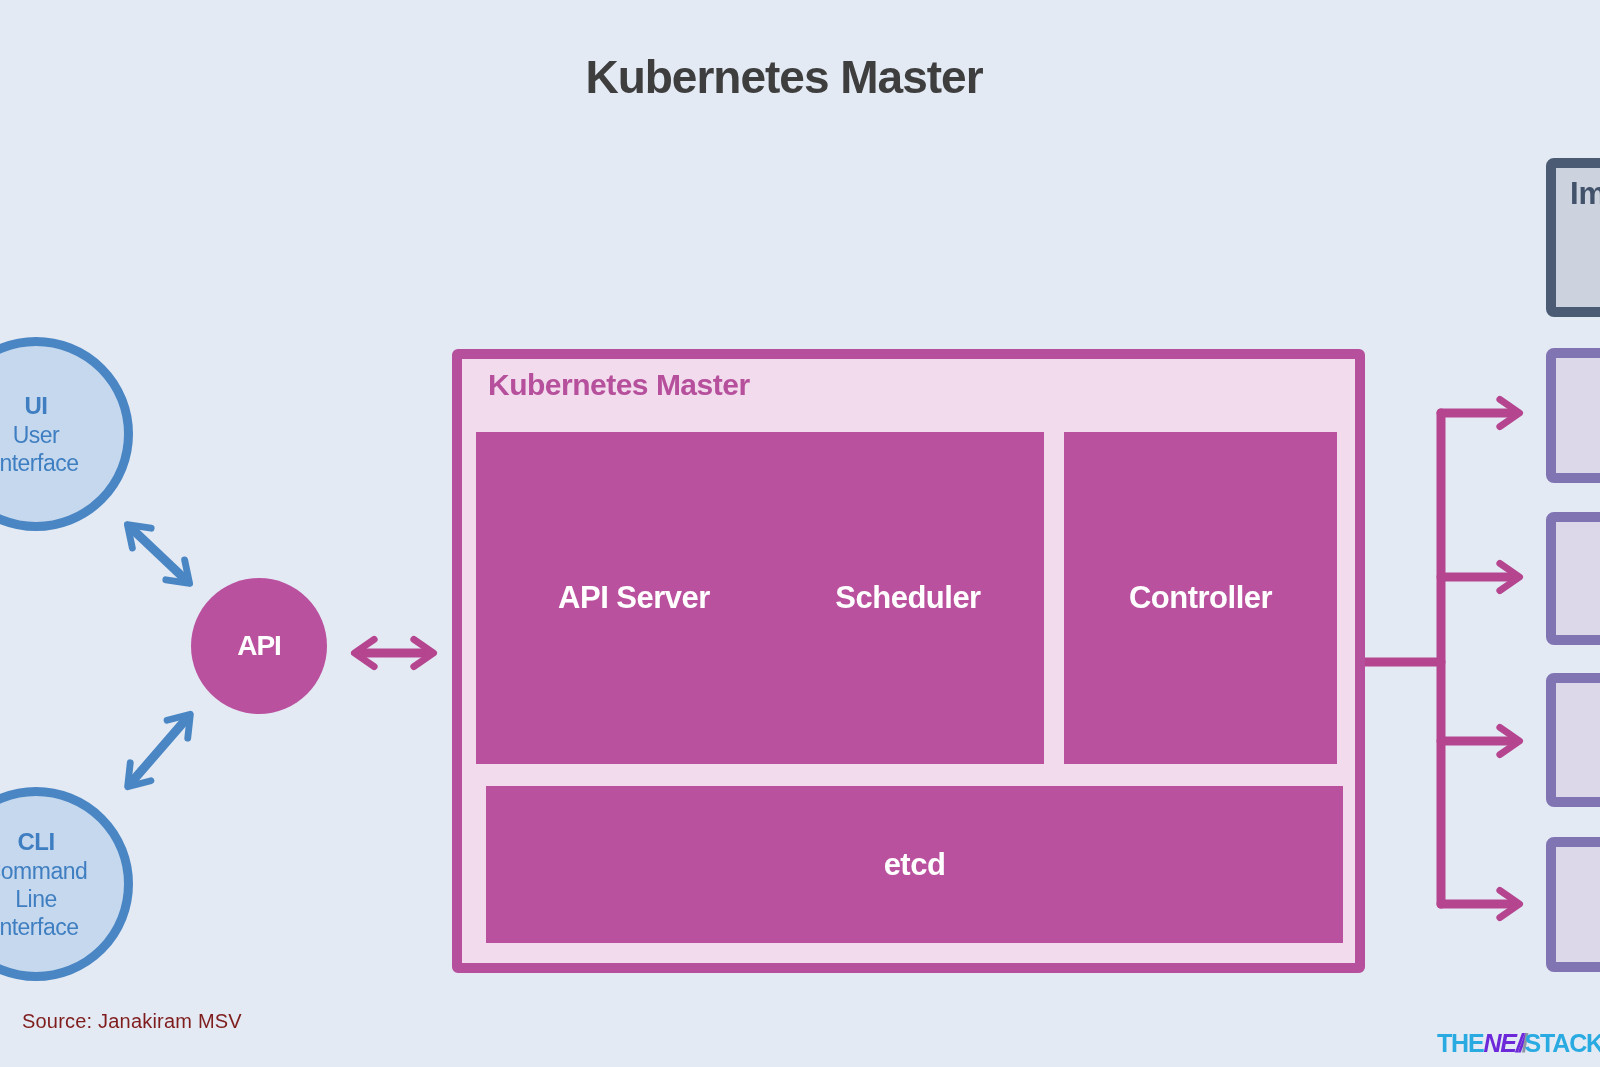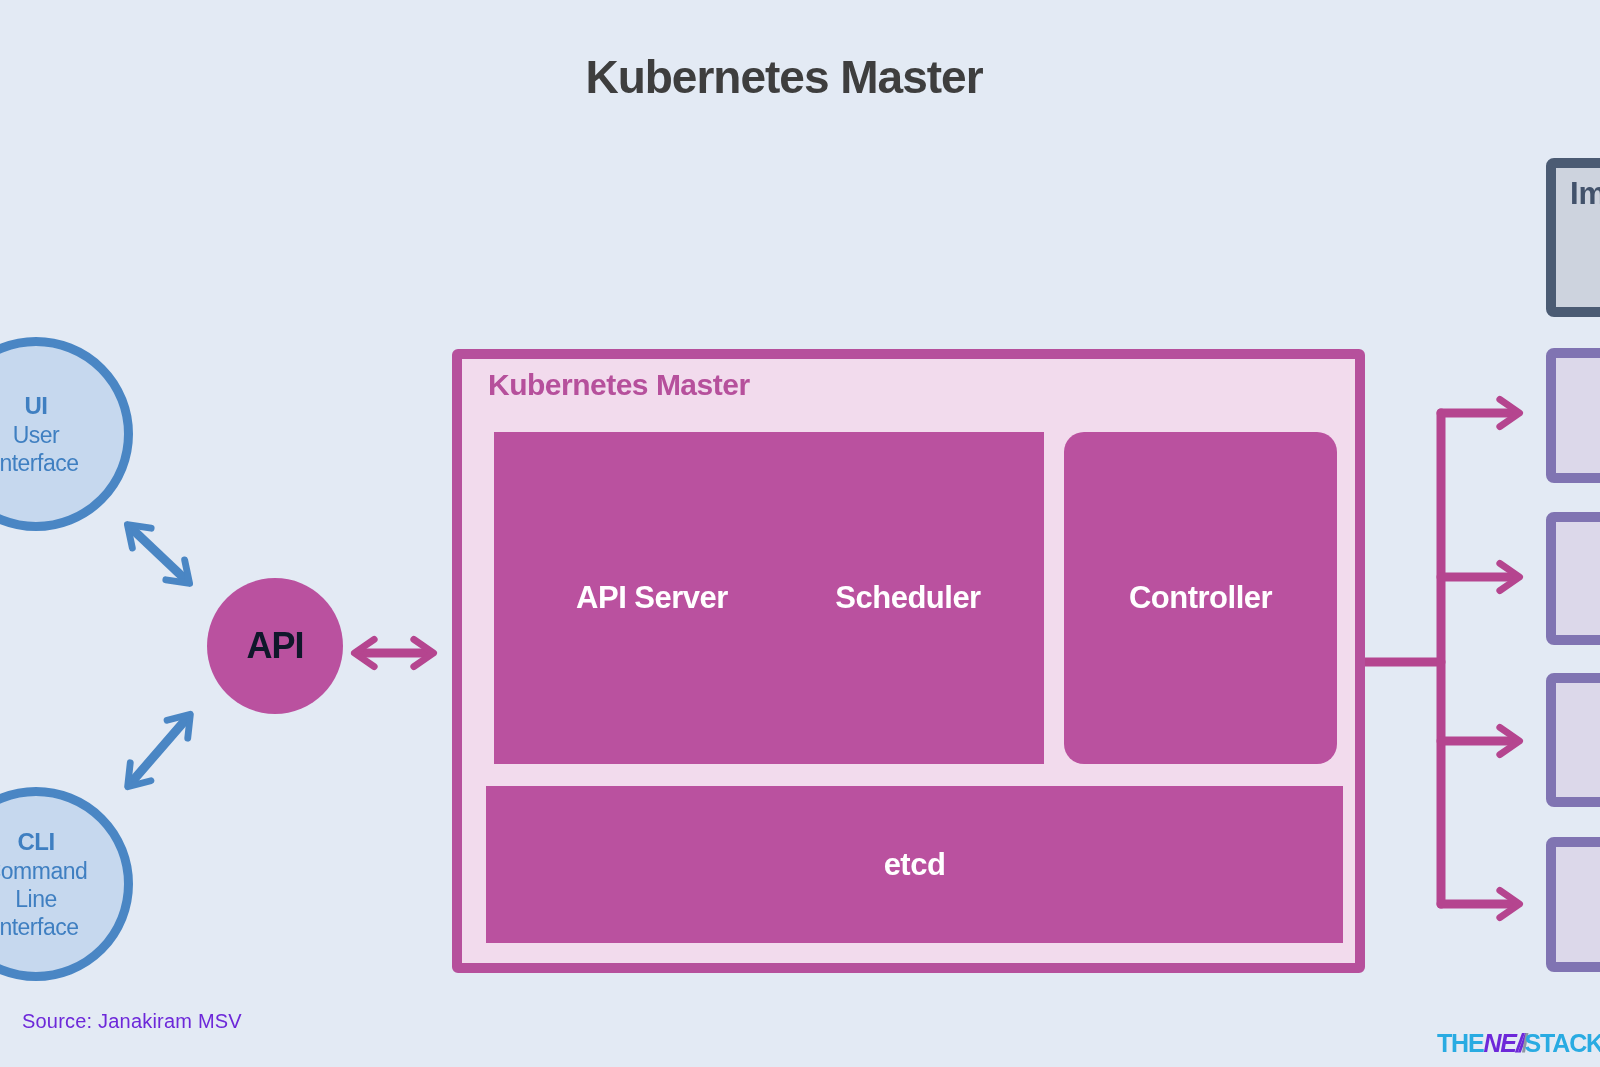--- a/index.html
+++ b/index.html
@@ -22,40 +22,40 @@
     display:flex; flex-direction:column; align-items:center; justify-content:center;
     color:#3f7fc1; text-align:center; line-height:1.22;
   }
   .blue-circle .abbr { font-size:24px; font-weight:800; letter-spacing:-0.5px; }
   .blue-circle .line { font-size:23px; font-weight:400; letter-spacing:-0.5px; }
   #ui-circle  { left:-61px; top:337px; width:194px; height:194px; }
   #cli-circle { left:-61px; top:787px; width:194px; height:194px; }
 
   
   #api-circle {
-    left:207px; top:578px; width:136px; height:136px; border-radius:50%;
+    left:191px; top:578px; width:136px; height:136px; border-radius:50%;
     background:#ba519f; display:flex; align-items:center; justify-content:center;
-    color:#0f172a; font-size:36px; font-weight:800; letter-spacing:-1px;
+    color:#ffffff; font-size:28px; font-weight:800; letter-spacing:-1px;
   }
 
   
   #master-box {
     left:452px; top:349px; width:913px; height:624px; box-sizing:border-box;
     border:10px solid #b6509c; border-radius:6px; background:#f2dbed;
   }
   #master-label {
     left:26px; top:9px; font-size:30px; font-weight:800; letter-spacing:-0.5px; color:#b6509c;
   }
   .component {
     background:#ba519f; display:flex; align-items:center; justify-content:center;
     color:#ffffff; font-size:31px; font-weight:800; letter-spacing:-0.5px;
   }
-  #comp-api-server { left:32px;  top:73px;  width:316px; height:332px; }
+  #comp-api-server { left:14px;  top:73px;  width:316px; height:332px; }
   #comp-scheduler  { left:310px; top:73px;  width:272px; height:332px; }
-  #comp-controller { left:602px; top:73px;  width:273px; height:332px;border-radius:20px; }
+  #comp-controller { left:602px; top:73px;  width:273px; height:332px; }
   #comp-etcd       { left:24px;  top:427px; width:857px; height:157px; }
 
   
   .node-box {
     left:1546px; width:104px; box-sizing:border-box;
     border:10px solid #8074b2; border-radius:8px; background:#dcd8ea;
   }
   #node-1 { top:348px; height:135px; }
   #node-2 { top:512px; height:133px; }
   #node-3 { top:673px; height:134px; }
@@ -63,21 +63,21 @@
 
   #registry-box {
     left:1546px; top:158px; width:104px; height:159px; box-sizing:border-box;
     border:10px solid #4b5b73; border-radius:8px; background:#cdd3de;
     color:#42526b; font-size:31px; font-weight:800;
     padding:8px 0 0 14px;
   }
 
   #arrow-layer { left:0; top:0; }
 
-  #source-text { left:22px; top:1010px; font-size:20px; color:#6d28d9; letter-spacing:0.2px; }
+  #source-text { left:22px; top:1010px; font-size:20px; color:#7f1d1d; letter-spacing:0.2px; }
 
   #brand { left:1437px; top:1029px; font-size:25px; font-weight:800; letter-spacing:-1.2px; white-space:nowrap; }
   #brand .cyan { color:#29abe2; }
   #brand .pink { color:#6d28d9;font-style:italic; }
   #brand .slash { font-weight:800; letter-spacing:-4px; }
   #brand .gray { color:#8d97a3; }
 </style>
 </head>
 <body>
 

